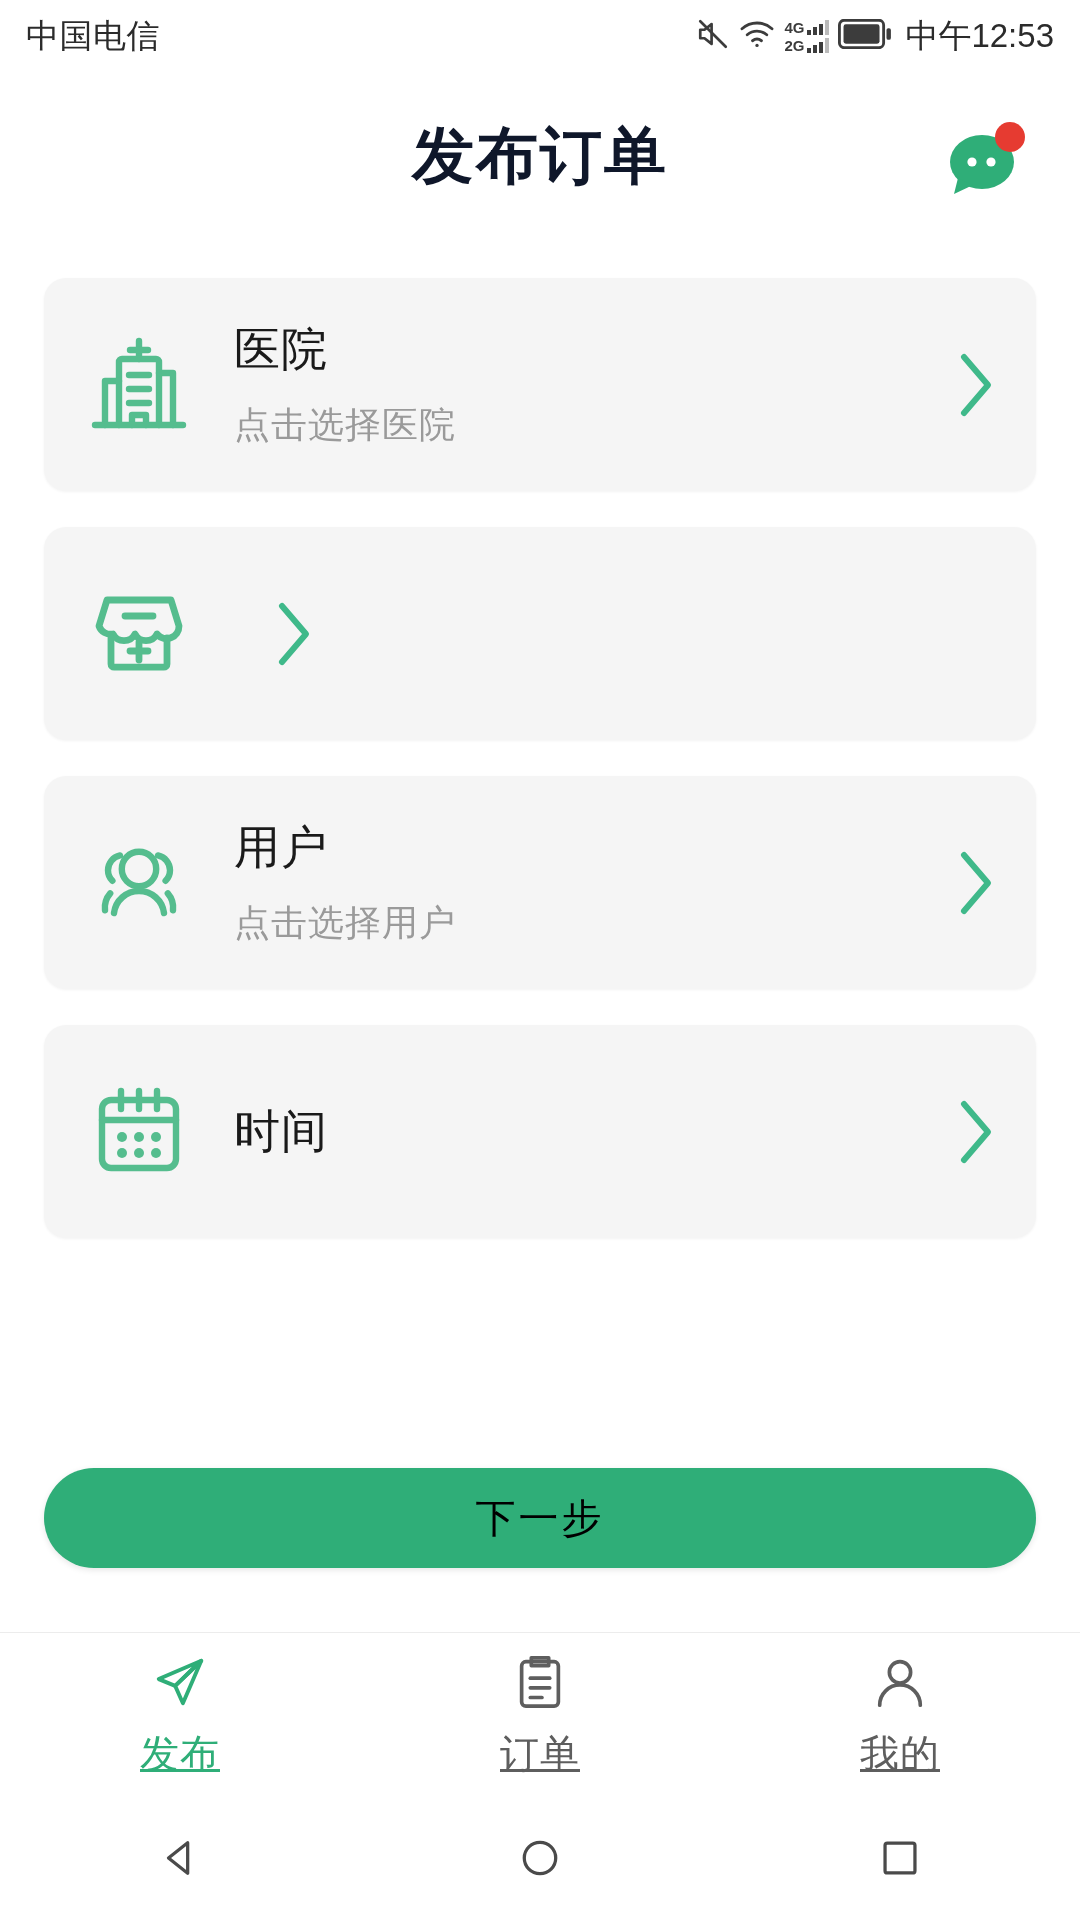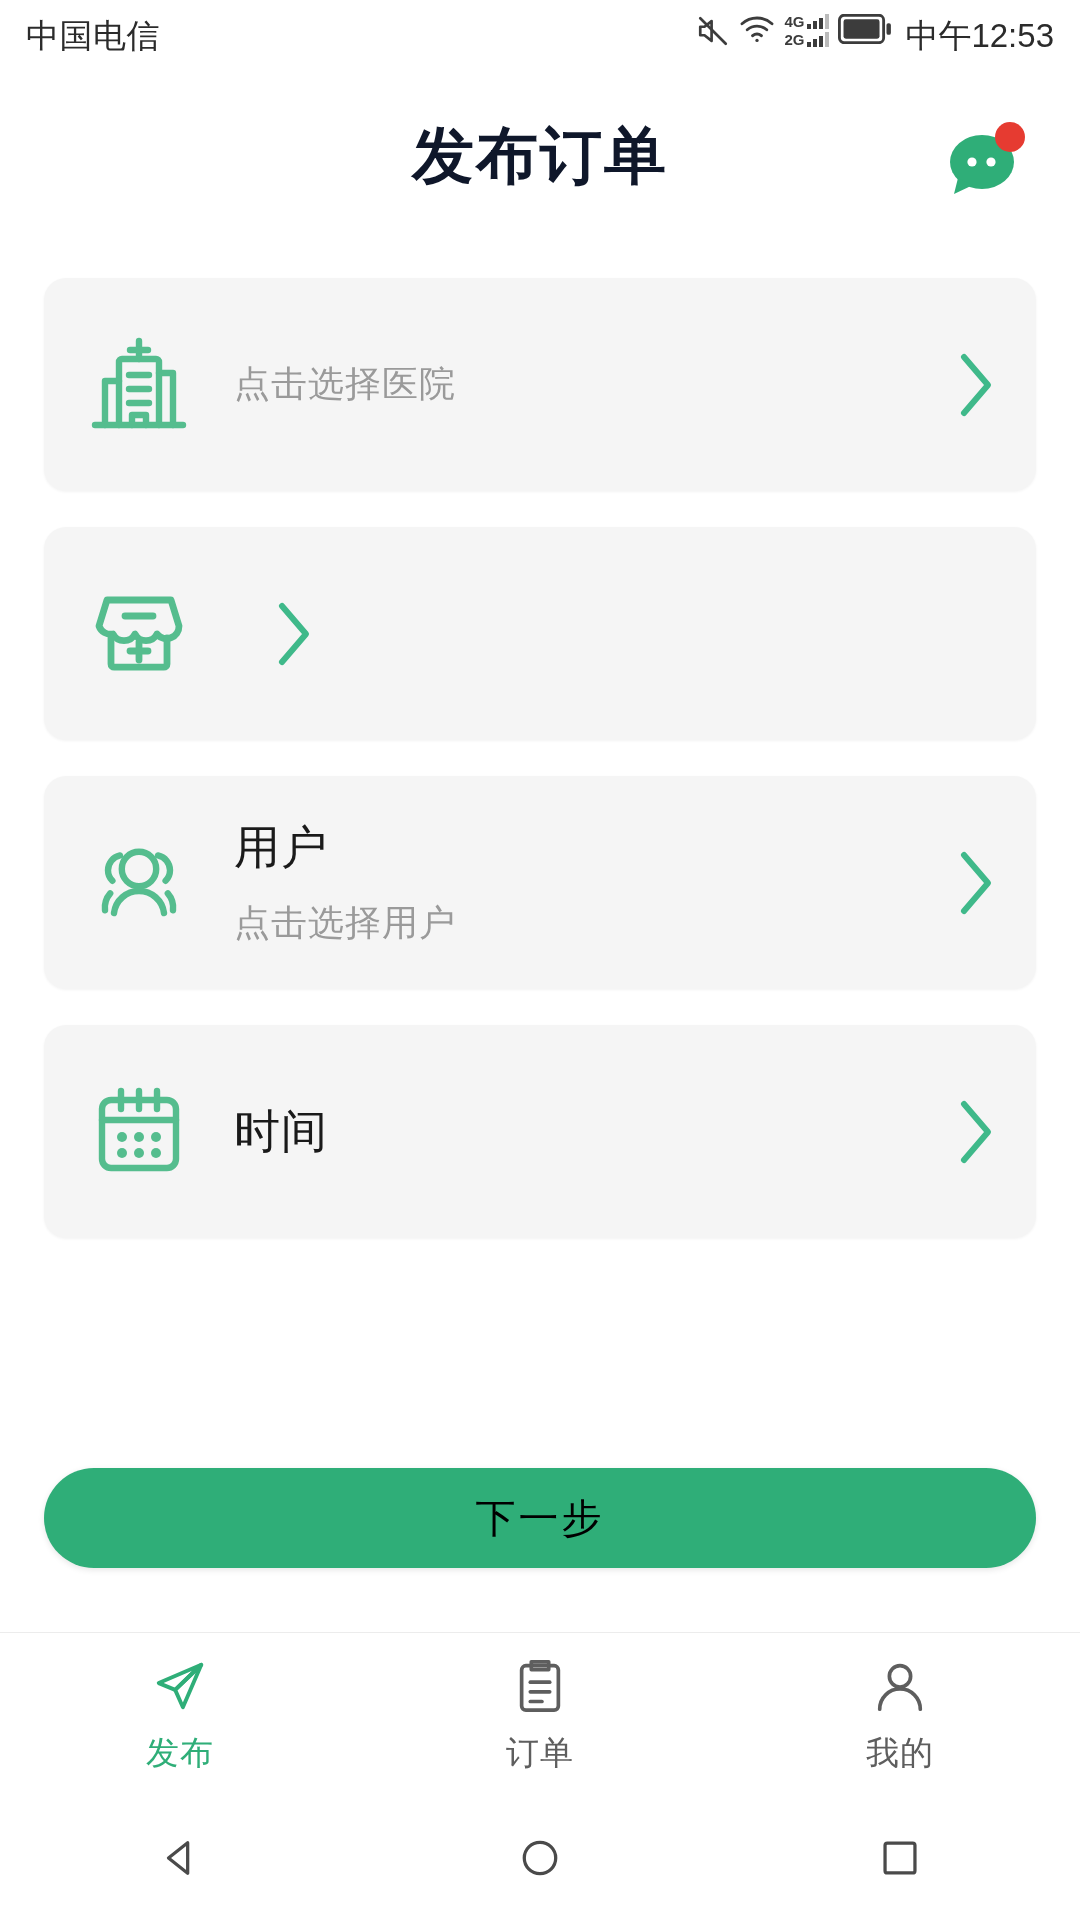--- a/index.html
+++ b/index.html
@@ -11,21 +11,21 @@
   }
   #phone { position: relative; width: 1080px; height: 1920px; background:#fff; }
 
   
   .statusbar {
     position: absolute; top: 0; left: 0; width: 1080px; height: 72px;
     display: flex; align-items: center; justify-content: space-between;
     padding: 0 26px;
   }
   .carrier { font-size: 33px; color: #2b2b2b; letter-spacing: 0.5px; }
-  .status-right { display: flex; align-items: flex-start; gap: 9px; }
+  .status-right { display: flex; align-items: center; gap: 9px; }
   .clock { font-size: 33px; color: #2b2b2b; margin-left: 4px; }
   .sig-group { display: flex; flex-direction: column; justify-content: center; gap: 3px; }
   .sig-row { display: flex; align-items: flex-end; gap: 3px; }
   .sig-label { font-size: 15px; font-weight: bold; color: #3c3c3c; line-height: 1; }
   .bars { display: flex; align-items: flex-end; gap: 2px; height: 15px; }
   .bars i { display: block; width: 4px; background: #3c3c3c; }
   .bars i:nth-child(1) { height: 5px; }
   .bars i:nth-child(2) { height: 8px; }
   .bars i:nth-child(3) { height: 11px; }
   .bars i:nth-child(4) { height: 15px; background: #bbb; }
@@ -74,21 +74,21 @@
     box-shadow: 0 2px 6px rgba(0,0,0,0.10);
   }
 
   
   .tabbar {
     position: absolute; left: 0; bottom: 120px; width: 1080px; height: 168px;
     border-top: 1px solid #ececec; background: #fff;
     display: flex; align-items: center;
   }
   .tab { flex: 1; display: flex; flex-direction: column; align-items: center; gap: 12px; }
-  .tab-label { font-size: 33px; color: #5e5e5e; letter-spacing: 1px; }
+  .tab-label { font-size: 39px; color: #5e5e5e; letter-spacing: 1px; text-decoration: underline; }
   .tab.active .tab-label { color: #2fae78; }
 
   
   .sysnav {
     position: absolute; left: 0; bottom: 0; width: 1080px; height: 120px;
     display: flex; align-items: center; justify-content: space-around;
   }
   .sysnav span { display: block; }
 </style>
 </head>
@@ -175,20 +175,21 @@
           <path d="M36 20h7v26"></path>
           <path d="M16 24H9v22"></path>
           <path d="M21 21h10"></path>
             <path d="M21 28h10"></path>
             <path d="M21 35h10"></path>
           <path d="M22.5 46v-5h7v5"></path>
           <path d="M4 46h44"></path>
         </svg>
       </div>
       <div class="card-text">
+        <div class="card-title">医院</div>
         <div class="card-sub">点击选择医院</div>
       </div>
       <div class="chev">
         <svg width="44" height="68" viewBox="0 0 22 34" fill="none" stroke="#3fb98a" stroke-width="3" stroke-linecap="round" stroke-linejoin="round">
           <path d="M5 3 L17 17 L5 31"></path>
         </svg>
       </div>
     </div>
 
     <div class="card">

